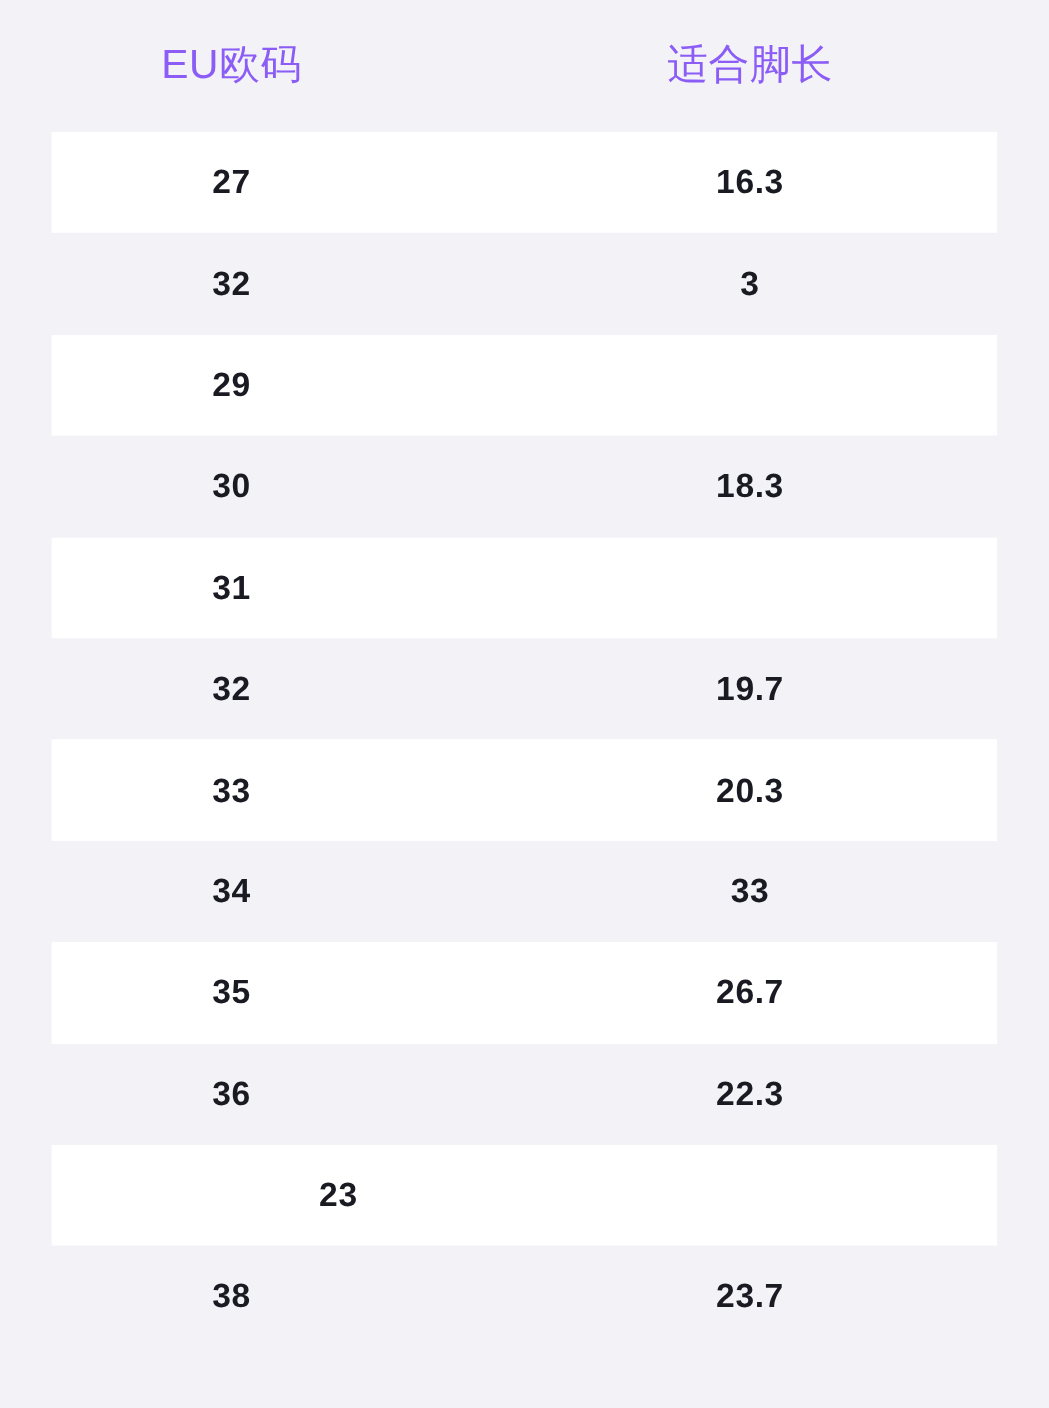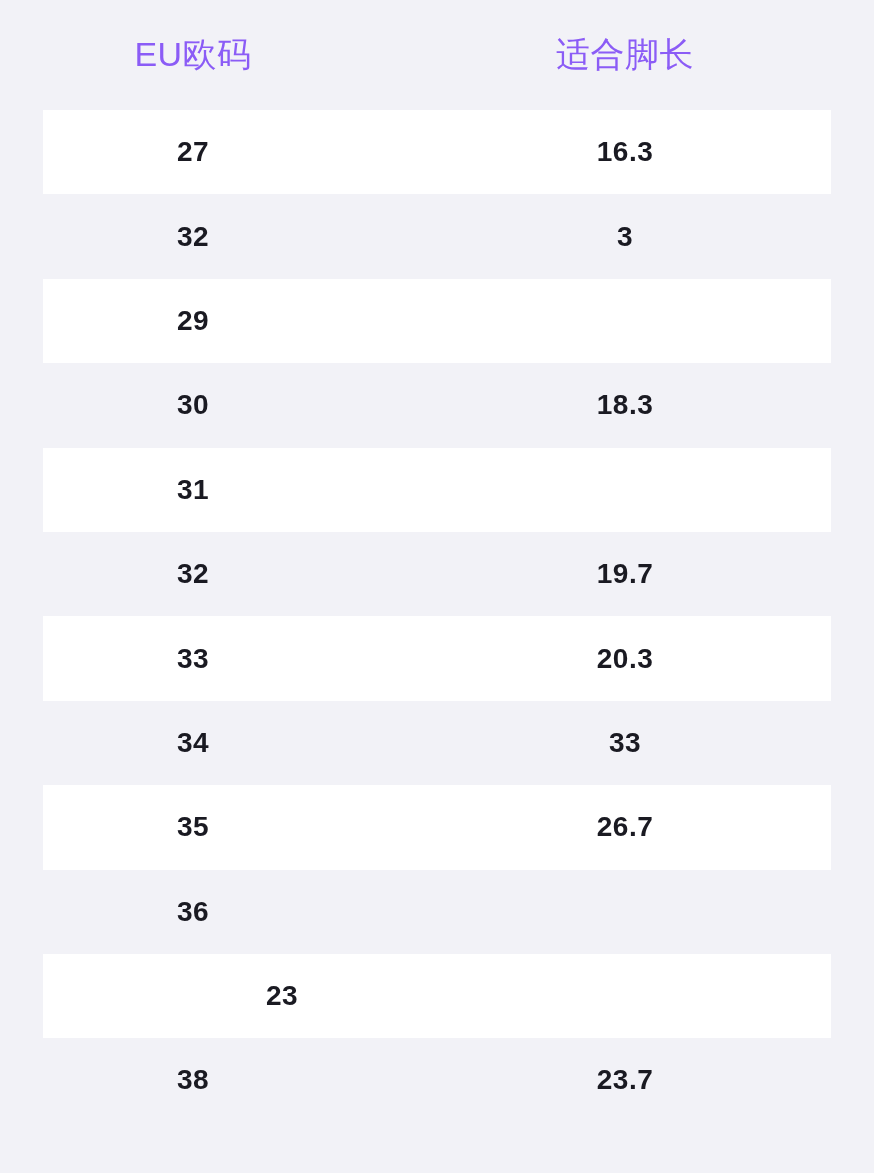--- a/index.html
+++ b/index.html
@@ -133,20 +133,21 @@
       <div class="chart-row">
         <div class="cell col-eu">34</div>
         <div class="cell col-foot">33</div>
       </div>
       <div class="chart-row striped">
         <div class="cell col-eu">35</div>
         <div class="cell col-foot">26.7</div>
       </div>
       <div class="chart-row">
         <div class="cell col-eu">36</div>
+        <div class="cell col-foot">22.3</div>
       </div>
       <div class="chart-row striped">
         <div class="cell col-foot">23</div>
       </div>
       <div class="chart-row">
         <div class="cell col-eu">38</div>
         <div class="cell col-foot">23.7</div>
       </div>
     </div>
 

